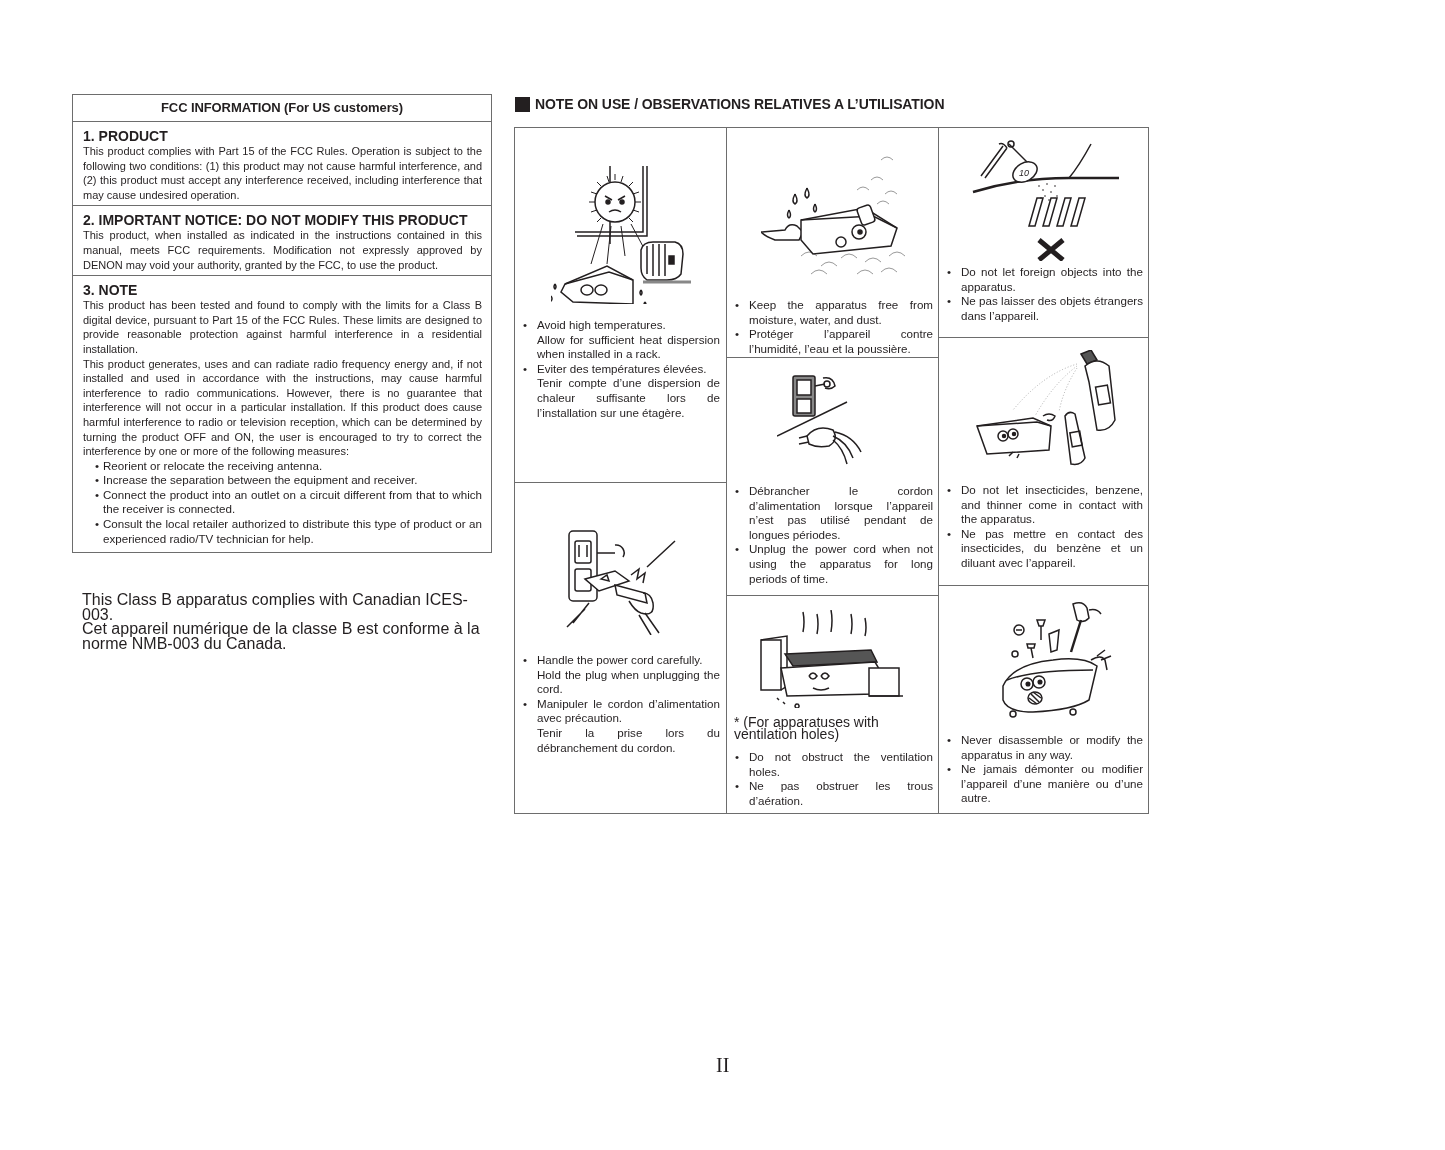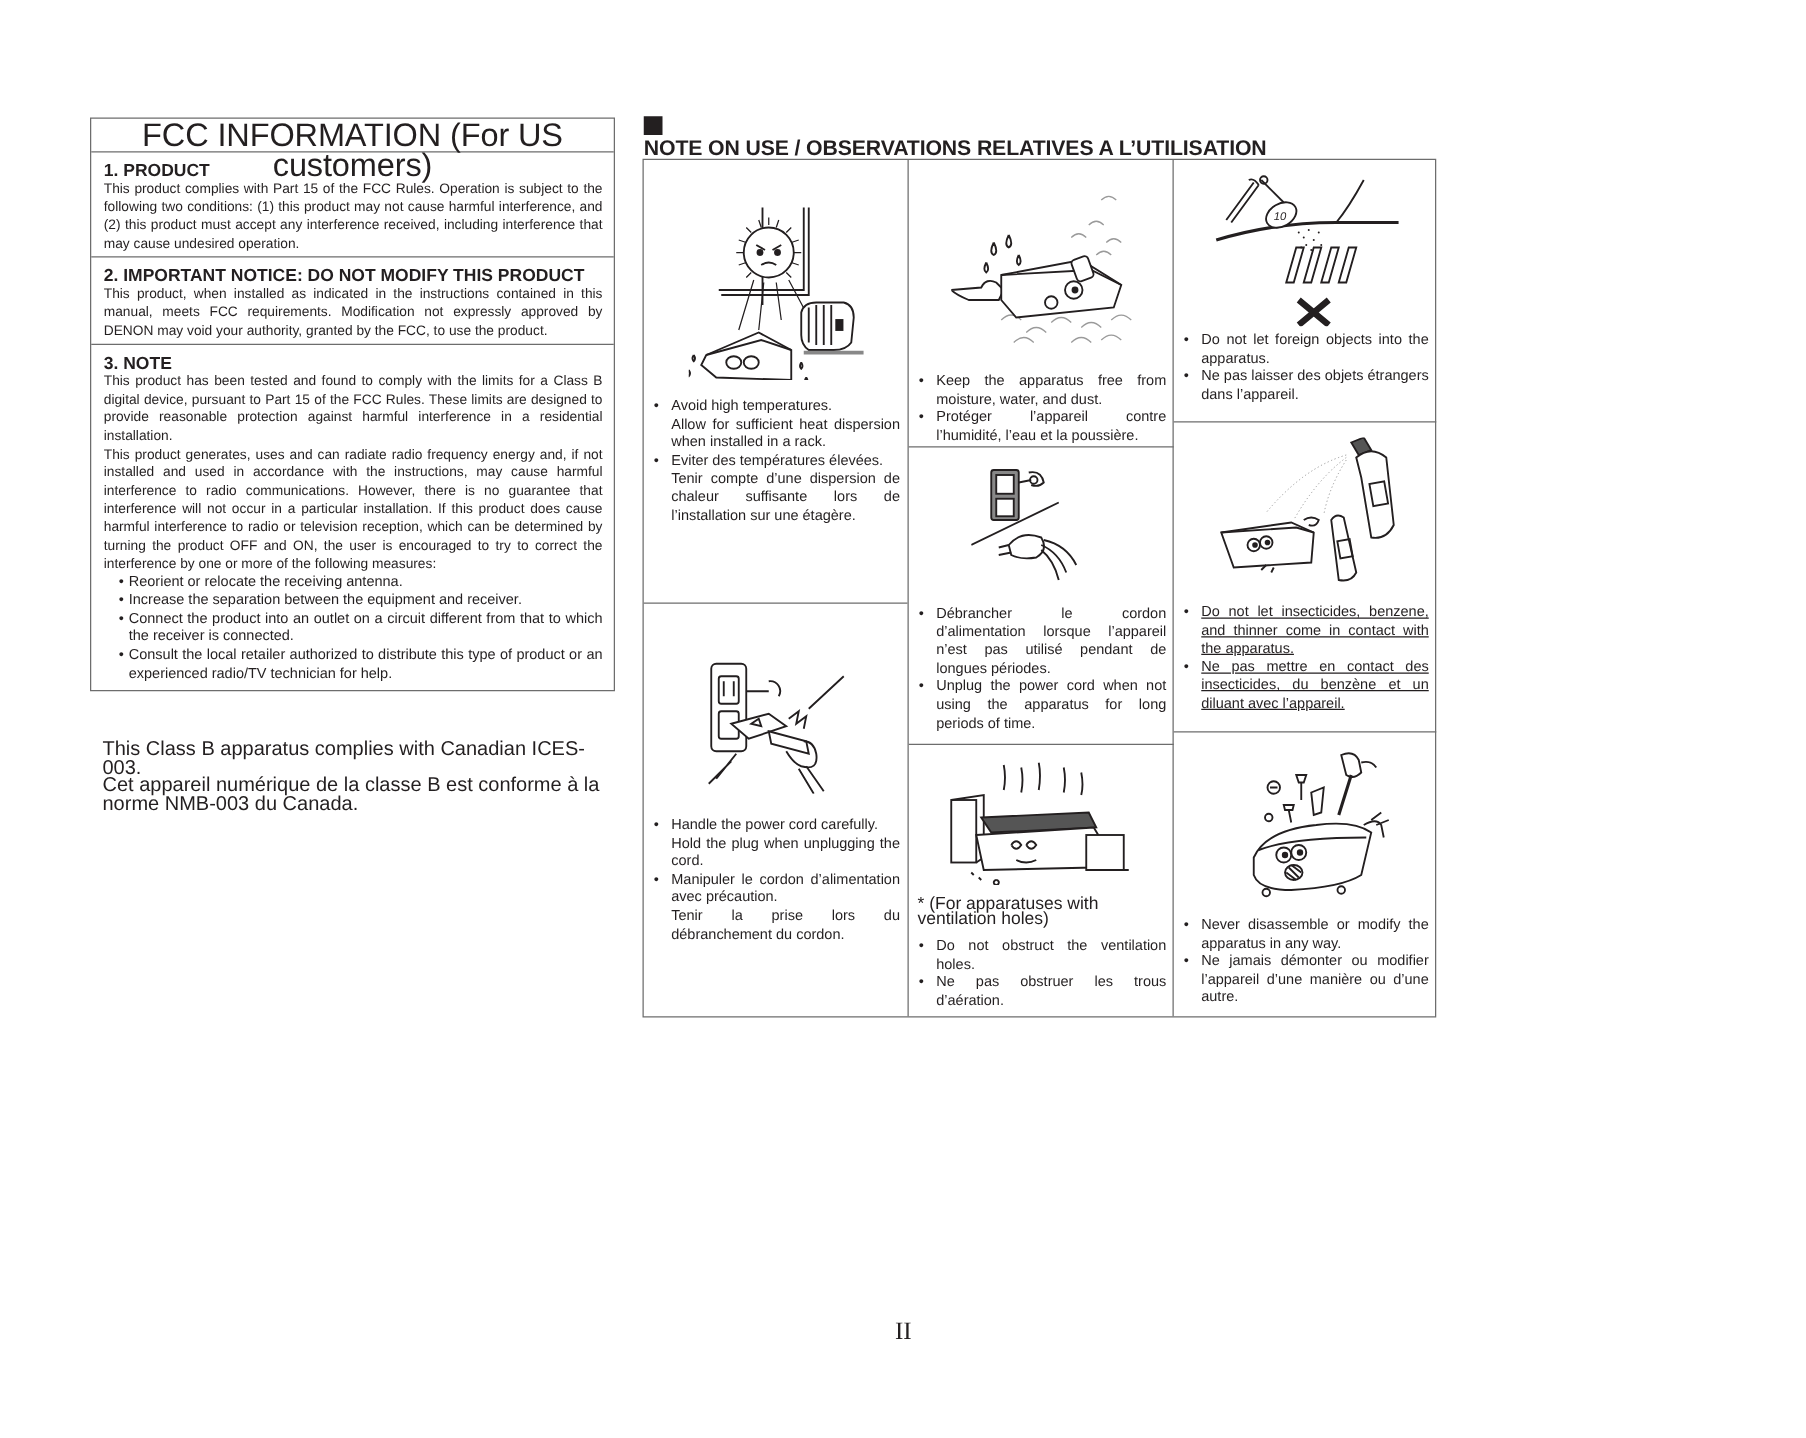--- a/index.html
+++ b/index.html
@@ -1,36 +1,36 @@
 <!DOCTYPE html>
 <html><head>
 <meta charset="utf-8">
 <style>
   html, body { margin: 0; padding: 0; background: #ffffff; }
   body { width: 1445px; height: 1150px; position: relative; overflow: hidden;
          font-family: "Liberation Sans", sans-serif; color: #231f20; }
 
   
   .fcc { position: absolute; left: 72px; top: 94px; width: 418px; border: 1px solid #6d6d6d; }
-  .fcc-title { text-align: center; font-weight: normal; font-size: 26px; line-height: 24px;
+  .fcc-title { text-align: center; font-weight: bold; font-size: 13px; line-height: 24px;
                padding: 1px 0 0; border-bottom: 1px solid #6d6d6d; height: 25px; letter-spacing: -0.1px; }
   .fcc-sec { padding: 6px 9px 3px 10px; border-bottom: 1px solid #6d6d6d; }
   .fcc-sec:last-child { border-bottom: none; padding-bottom: 6px; }
   .fcc-sec h3 { margin: 0; font-size: 14px; line-height: 16px; font-weight: bold; }
   .fcc-sec p { margin: 0; font-size: 11px; line-height: 14.6px; text-align: justify; }
   .fcc-sec ul { margin: 0; padding: 0 0 0 8px; list-style: none; }
   .fcc-sec li { font-size: 11.6px; line-height: 14.6px; text-align: justify;
                 padding-left: 12px; text-indent: -8px; }
   .fcc-sec li::before { content: "\2022"; display: inline-block; width: 8px; text-indent: 0; }
   .canada { position: absolute; left: 82px; top: 593px; width: 400px; font-size: 16px; line-height: 14.6px; }
   .canada p { margin: 0; }
 
   
-  .note-head { position: absolute; left: 515px; top: 93px; font-size: 17px; font-weight: bold;
-               line-height: 22px; display: flex; letter-spacing: -0.1px; flex-direction: column; }
+  .note-head { position: absolute; left: 515px; top: 93px; font-size: 14px; font-weight: bold;
+               line-height: 22px; display: flex; align-items: center; letter-spacing: -0.1px; }
   .note-head .sq { width: 15px; height: 15px; background: #231f20; display: inline-block; margin-right: 5px; }
 
   .grid { position: absolute; left: 514px; top: 127px; width: 635px; height: 687px;
           border: 1px solid #6d6d6d; box-sizing: border-box; }
   .col { position: absolute; top: 0; bottom: 0; }
   .col1 { left: 0; width: 211px; }
   .col2 { left: 211px; width: 212px; border-left: 1px solid #6d6d6d; }
   .col3 { left: 423px; width: 210px; border-left: 1px solid #6d6d6d; }
   .cell { position: absolute; left: 0; right: 0; box-sizing: border-box; }
   .cell + .cell { border-top: 1px solid #6d6d6d; }
@@ -255,21 +255,21 @@
         <path d="M4 76 L60 68 L78 76 L76 100 L14 104 Z" fill="#fff"></path>
         <path d="M4 76 L64 72 L78 76"></path>
         <circle cx="30" cy="86" r="5"></circle>
           <circle cx="40" cy="84" r="5"></circle>
         <circle cx="31" cy="86" r="1.5" fill="#231f20"></circle>
           <circle cx="41" cy="84" r="1.5" fill="#231f20"></circle>
         <path d="M92 66 Q96 60 102 64 L112 108 Q108 116 98 114 Z" fill="#fff"></path>
         <rect x="98" y="82" width="10" height="14" transform="rotate(-10 103 89)"></rect>
         <path d="M70 66 q6-4 12 0 q-2 6-8 4 M36 106 l4-4 M44 108 l2-4"></path>
       </svg>
-      <div class="txt" style="top:145px;text-decoration:underline;">
+      <div class="txt" style="top:145px;">
         <ul>
           <li>Do not let insecticides, benzene, and thinner come in contact with the apparatus.</li>
           <li>Ne pas mettre en contact des insecticides, du benzène et un diluant avec l’appareil.</li>
         </ul>
       </div>
     </div>
     <div class="cell" style="top:457px;bottom:0;">
       <svg class="illus" style="left:54px;top:14px;" width="120" height="120" viewBox="0 0 120 120" fill="none" stroke="#231f20" stroke-width="1.5">
         <path d="M80 4 Q90 0 94 8 L96 18 Q90 24 84 20 Z" fill="#fff"></path>
         <path d="M88 20 L78 52" stroke-width="2.5"></path>

